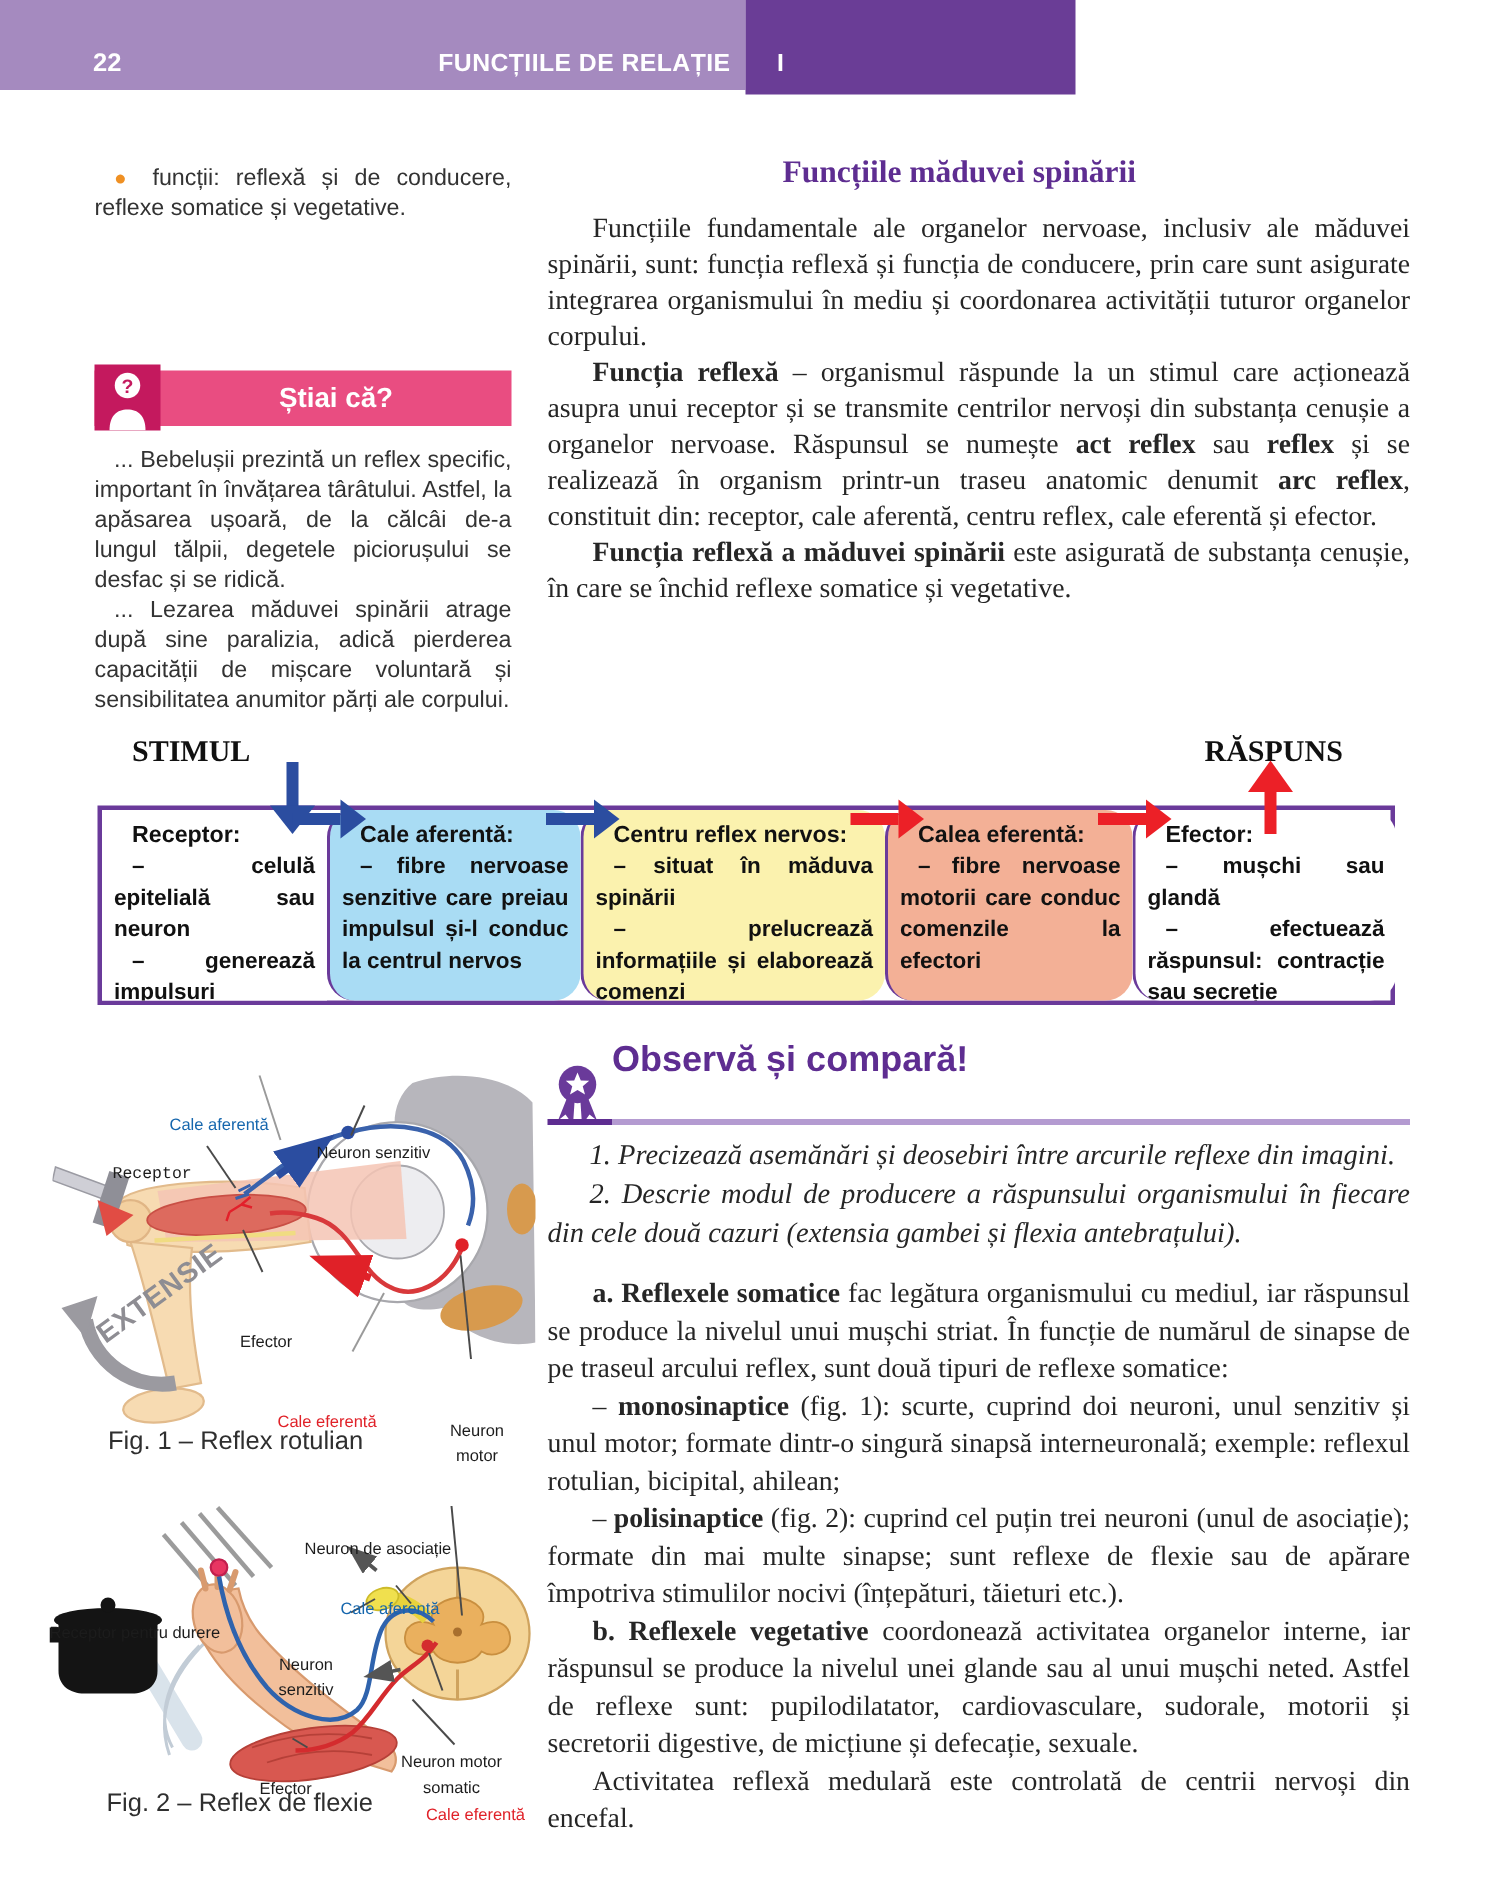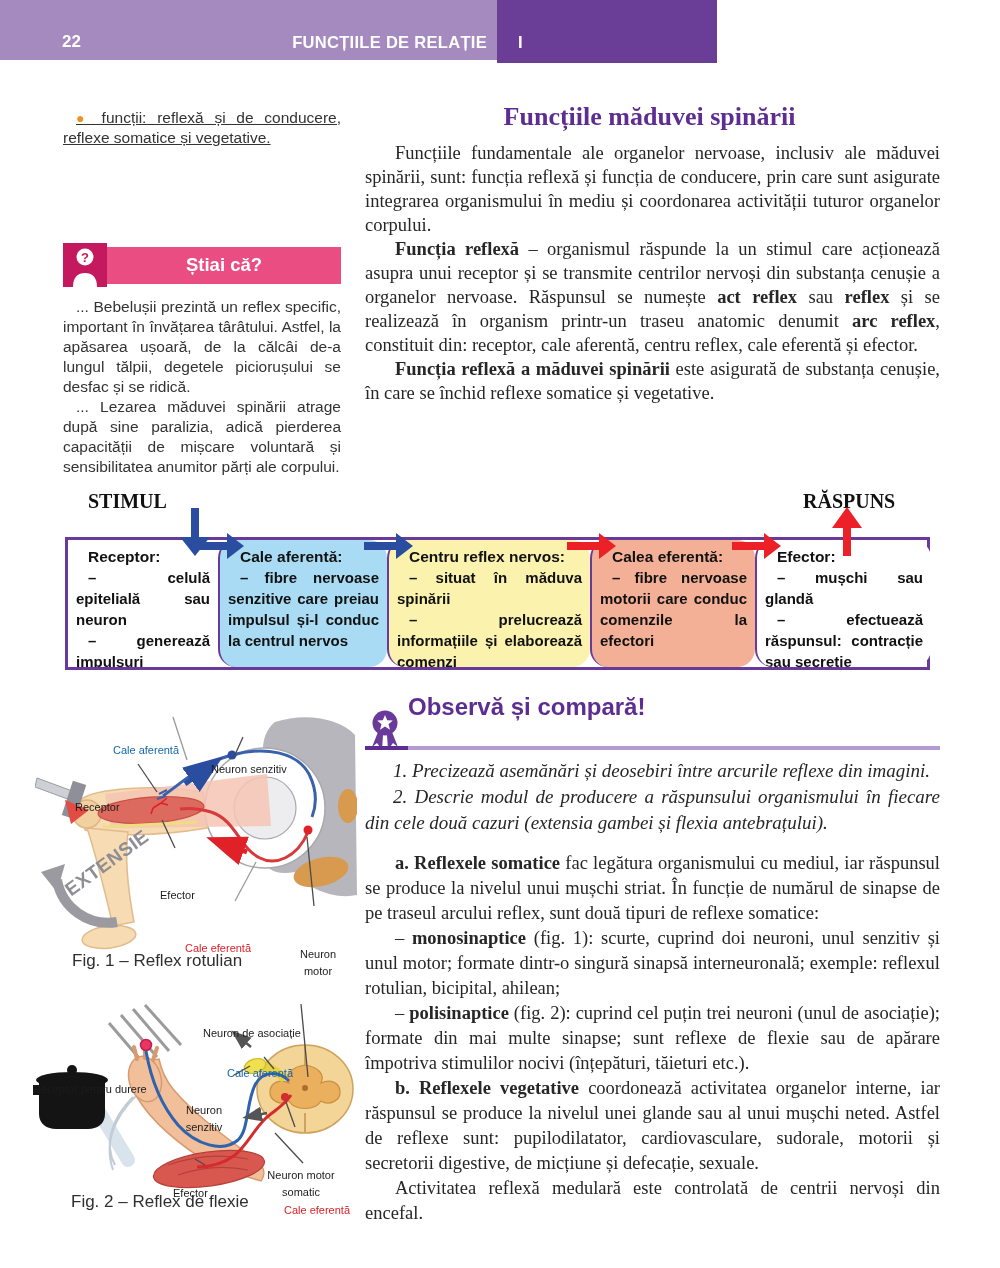--- a/index.html
+++ b/index.html
@@ -19,22 +19,22 @@
   .side-band.pink{background:var(--pink);}
   .side-icon{position:absolute;left:0;top:0;width:44px;height:44px;}
   .side-icon.orange{background:var(--orange-deep);}
   .side-icon.pink{background:var(--pink-deep);}
   .side-title{position:absolute;left:44px;top:11px;width:234px;text-align:center;
               color:#fff;font-weight:bold;font-size:18.5px;}
   .side-text{font-size:15.5px;line-height:20px;text-align:justify;color:#333;}
   .side-text p{margin:0;text-indent:13px;}
   .bullet{color:var(--orange-deep);font-size:14px;}
   
-  .main-title{position:absolute;left:362px;top:102px;width:575px;text-align:center;
-              font-family:"Liberation Serif",serif;font-weight:bold;font-size:26px;color:var(--purple);}
+  .main-title{position:absolute;left:352px;top:102px;width:575px;text-align:center;
+              font-family:"Liberation Serif",serif;font-weight:bold;font-size:21px;color:var(--purple);}
   .serif-block{position:absolute;left:365px;width:575px;font-family:"Liberation Serif",serif;
                font-size:18.5px;text-align:justify;color:var(--text);}
   .serif-block p{margin:0;text-indent:30px;}
   .intro{top:141px;line-height:24px;}
   .bodytext{top:851px;line-height:25px;}
   
   .observa-title{position:absolute;left:408px;top:693px;font-size:24px;font-weight:bold;color:var(--purple);}
   .rule-dark{position:absolute;left:365px;top:746px;width:43px;height:4px;background:var(--purple);}
   .rule-light{position:absolute;left:408px;top:746px;width:532px;height:4px;background:var(--rule-light);}
   .observa-items{position:absolute;left:365px;top:758px;width:575px;font-family:"Liberation Serif",serif;
@@ -69,21 +69,21 @@
 
   <div class="header-light">
     <span class="page-num">22</span>
     <span class="header-title">FUNCȚIILE DE RELAȚIE</span>
   </div>
   <div class="header-dark">
     <span class="header-unit">I</span>
   </div>
 
   <div class="side-box" style="top:99px;">
-    <div class="side-text" style="margin-top:9px;text-decoration:underline;">
+    <div class="side-text" style="margin-top:9px;">
       <p><span class="bullet">●</span><span> funcții: reflexă și de conducere, reflexe somatice și vegetative.</span></p>
     </div>
   </div>
 
   <div class="side-box" style="top:243px;">
     <div class="side-head">
       <div class="side-band pink"></div>
       <div class="side-icon pink">
         <svg width="44" height="44" viewBox="0 0 44 44">
           <circle cx="22" cy="14" r="8.5" fill="#fff"></circle>
@@ -206,21 +206,21 @@
         <line x1="103" y1="64" x2="122" y2="92"></line>
         <line x1="138" y1="17" x2="152" y2="60" stroke="#9a9a9a"></line>
         <line x1="208" y1="37" x2="199" y2="57"></line>
         <line x1="140" y1="148" x2="127" y2="120"></line>
         <line x1="200" y1="201" x2="221" y2="162" stroke="#9a9a9a"></line>
         <line x1="279" y1="206" x2="272" y2="137"></line>
       </g>
     </svg>
     <div class="figlabel blue" style="left:78px;top:2px;">Cale aferentă</div>
     <div class="figlabel" style="left:176px;top:21px;">Neuron senzitiv</div>
-    <div class="figlabel" style="left:40px;top:59px;">Receptor</div>
+    <div class="figlabel" style="left:40px;top:35px;font-family:Liberation Mono, monospace;">Receptor</div>
     <div class="figlabel" style="left:125px;top:147px;">Efector</div>
     <div class="extensie" style="left:26px;top:183px;">EXTENSIE</div>
     <div class="figlabel red" style="left:150px;top:200px;">Cale eferentă</div>
     <div class="figlabel center" style="left:252px;top:206px;width:62px;white-space:normal;">Neuron motor</div>
     <div class="figcaption" style="left:37px;top:251px;">Fig. 1 – Reflex rotulian</div>
   </div>
 
   <div class="figwrap" style="left:33px;top:985px;width:325px;height:230px;">
     <svg width="325" height="210" viewBox="0 0 325 210">
       <defs>

